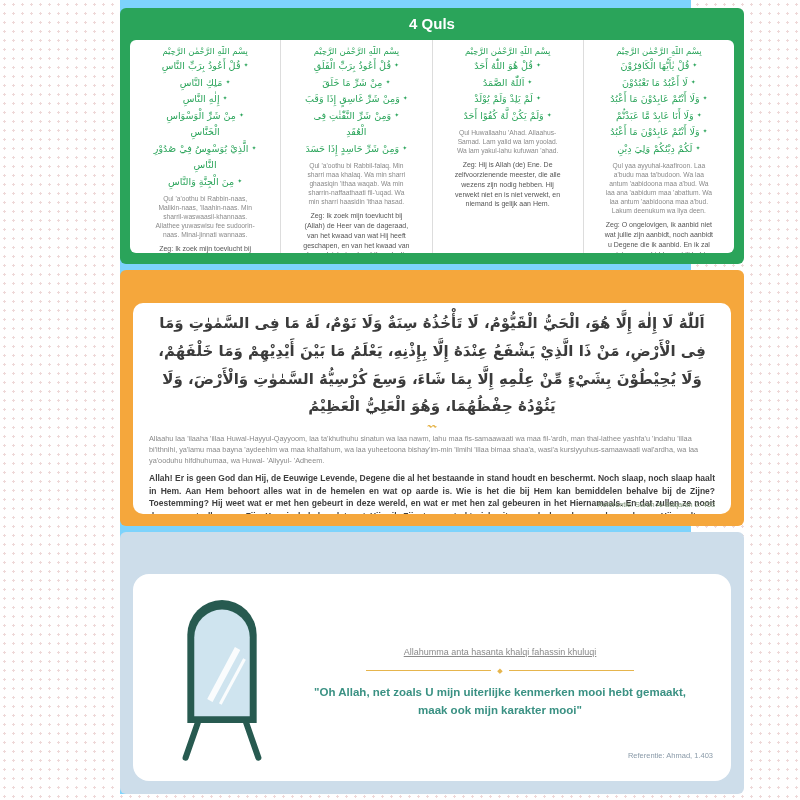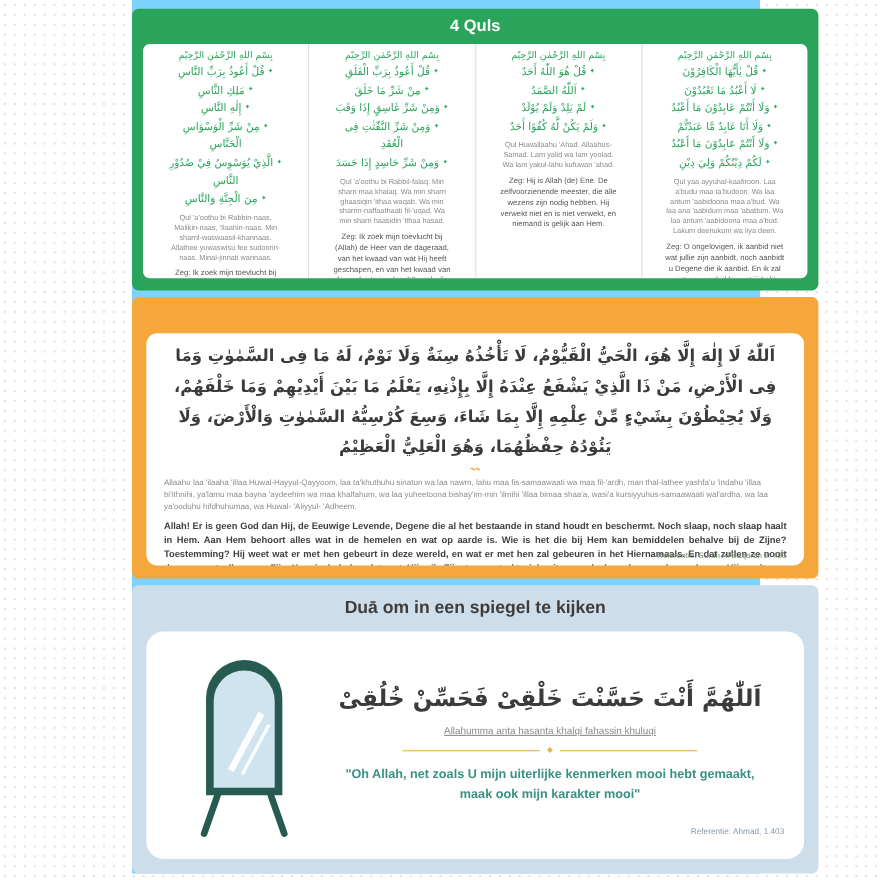--- a/index.html
+++ b/index.html
@@ -153,36 +153,34 @@
     <div class="ayat-card">
       <div class="ayat-arabic">اَللّٰهُ لَا إِلٰهَ إِلَّا هُوَ، الْحَيُّ الْقَيُّوْمُ، لَا تَأْخُذُهُ سِنَةٌ وَلَا نَوْمٌ، لَهُ مَا فِى السَّمٰوٰتِ وَمَا فِى الْأَرْضِ، مَنْ ذَا الَّذِيْ يَشْفَعُ عِنْدَهُ إِلَّا بِإِذْنِهِ، يَعْلَمُ مَا بَيْنَ أَيْدِيْهِمْ وَمَا خَلْفَهُمْ، وَلَا يُحِيْطُوْنَ بِشَيْءٍ مِّنْ عِلْمِهِ إِلَّا بِمَا شَاءَ، وَسِعَ كُرْسِيُّهُ السَّمٰوٰتِ وَالْأَرْضَ، وَلَا يَئُوْدُهُ حِفْظُهُمَا، وَهُوَ الْعَلِيُّ الْعَظِيْمُ</div>
       <span class="squiggle">〰</span>
       <div class="ayat-translit">Allaahu laa 'ilaaha 'illaa Huwal-Hayyul-Qayyoom, laa ta'khuthuhu sinatun wa laa nawm, lahu maa fis-samaawaati wa maa fil-'ardh, man thal-lathee yashfa'u 'indahu 'illaa bi'ithnihi, ya'lamu maa bayna 'aydeehim wa maa khalfahum, wa laa yuheetoona bishay'im-min 'ilmihi 'illaa bimaa shaa'a, wasi'a kursiyyuhus-samaawaati wal'ardha, wa laa ya'ooduhu hifdhuhumaa, wa Huwal- 'Aliyyul- 'Adheem.</div>
       <div class="ayat-dutch">Allah! Er is geen God dan Hij, de Eeuwige Levende, Degene die al het bestaande in stand houdt en beschermt. Noch slaap, noch slaap haalt in Hem. Aan Hem behoort alles wat in de hemelen en wat op aarde is. Wie is het die bij Hem kan bemiddelen behalve bij de Zijne? Toestemming? Hij weet wat er met hen gebeurt in deze wereld, en wat er met hen zal gebeuren in het Hiernamaals. En dat zullen ze nooit doen omvat alles van Zijn Kennis behalve dat wat Hij wil. Zijn troon strekt zich uit over de hemelen en de aarde, en Hij voelt nee vermoeidheid bij het bewaken en behouden ervan. En Hij is de Allerhoogste, de Grootste.</div>
       <div class="ayat-ref">Referentie: Surah Al-Baqarah 2: 453</div>
     </div>
   </section>
 
   <section class="section sec-dua">
-    <h1 class="sec-title dua-title">Duā om in een spiegel te kijken</h1>
     <div class="dua-card">
 
       <div class="mirror-wrap">
         <svg width="104" height="180" viewBox="0 0 120 200">
           <path d="M20 152 L20 50 A40 40 0 0 1 100 50 L100 152 Z" fill="#275a50"></path>
           <path d="M28 144 L28 53 A32 32 0 0 1 92 53 L92 144 Z" fill="#cfe4ef"></path>
           <line x1="46" y1="126" x2="78" y2="66" stroke="#ffffff" stroke-width="7" opacity="0.9"></line>
           <line x1="58" y1="130" x2="86" y2="78" stroke="#ffffff" stroke-width="3.5" opacity="0.9"></line>
           <line x1="32" y1="152" x2="18" y2="192" stroke="#275a50" stroke-width="7" stroke-linecap="round"></line>
           <line x1="88" y1="152" x2="102" y2="192" stroke="#275a50" stroke-width="7" stroke-linecap="round"></line>
         </svg>
       </div>
 
       <div class="dua-body">
-        <div class="dua-arabic">اَللّٰهُمَّ أَنْتَ حَسَّنْتَ خَلْقِىْ فَحَسِّنْ خُلُقِىْ</div>
         <div class="dua-translit">Allahumma anta hasanta khalqi fahassin khuluqi</div>
         <div class="divider">
           <span class="dline"></span>
           <span class="ddiamond">◆</span>
           <span class="dline"></span>
         </div>
         <div class="dua-dutch">"Oh Allah, net zoals U mijn uiterlijke kenmerken mooi hebt gemaakt, maak ook mijn karakter mooi"</div>
       </div>
 
       <div class="dua-ref">Referentie: Ahmad, 1.403</div>

